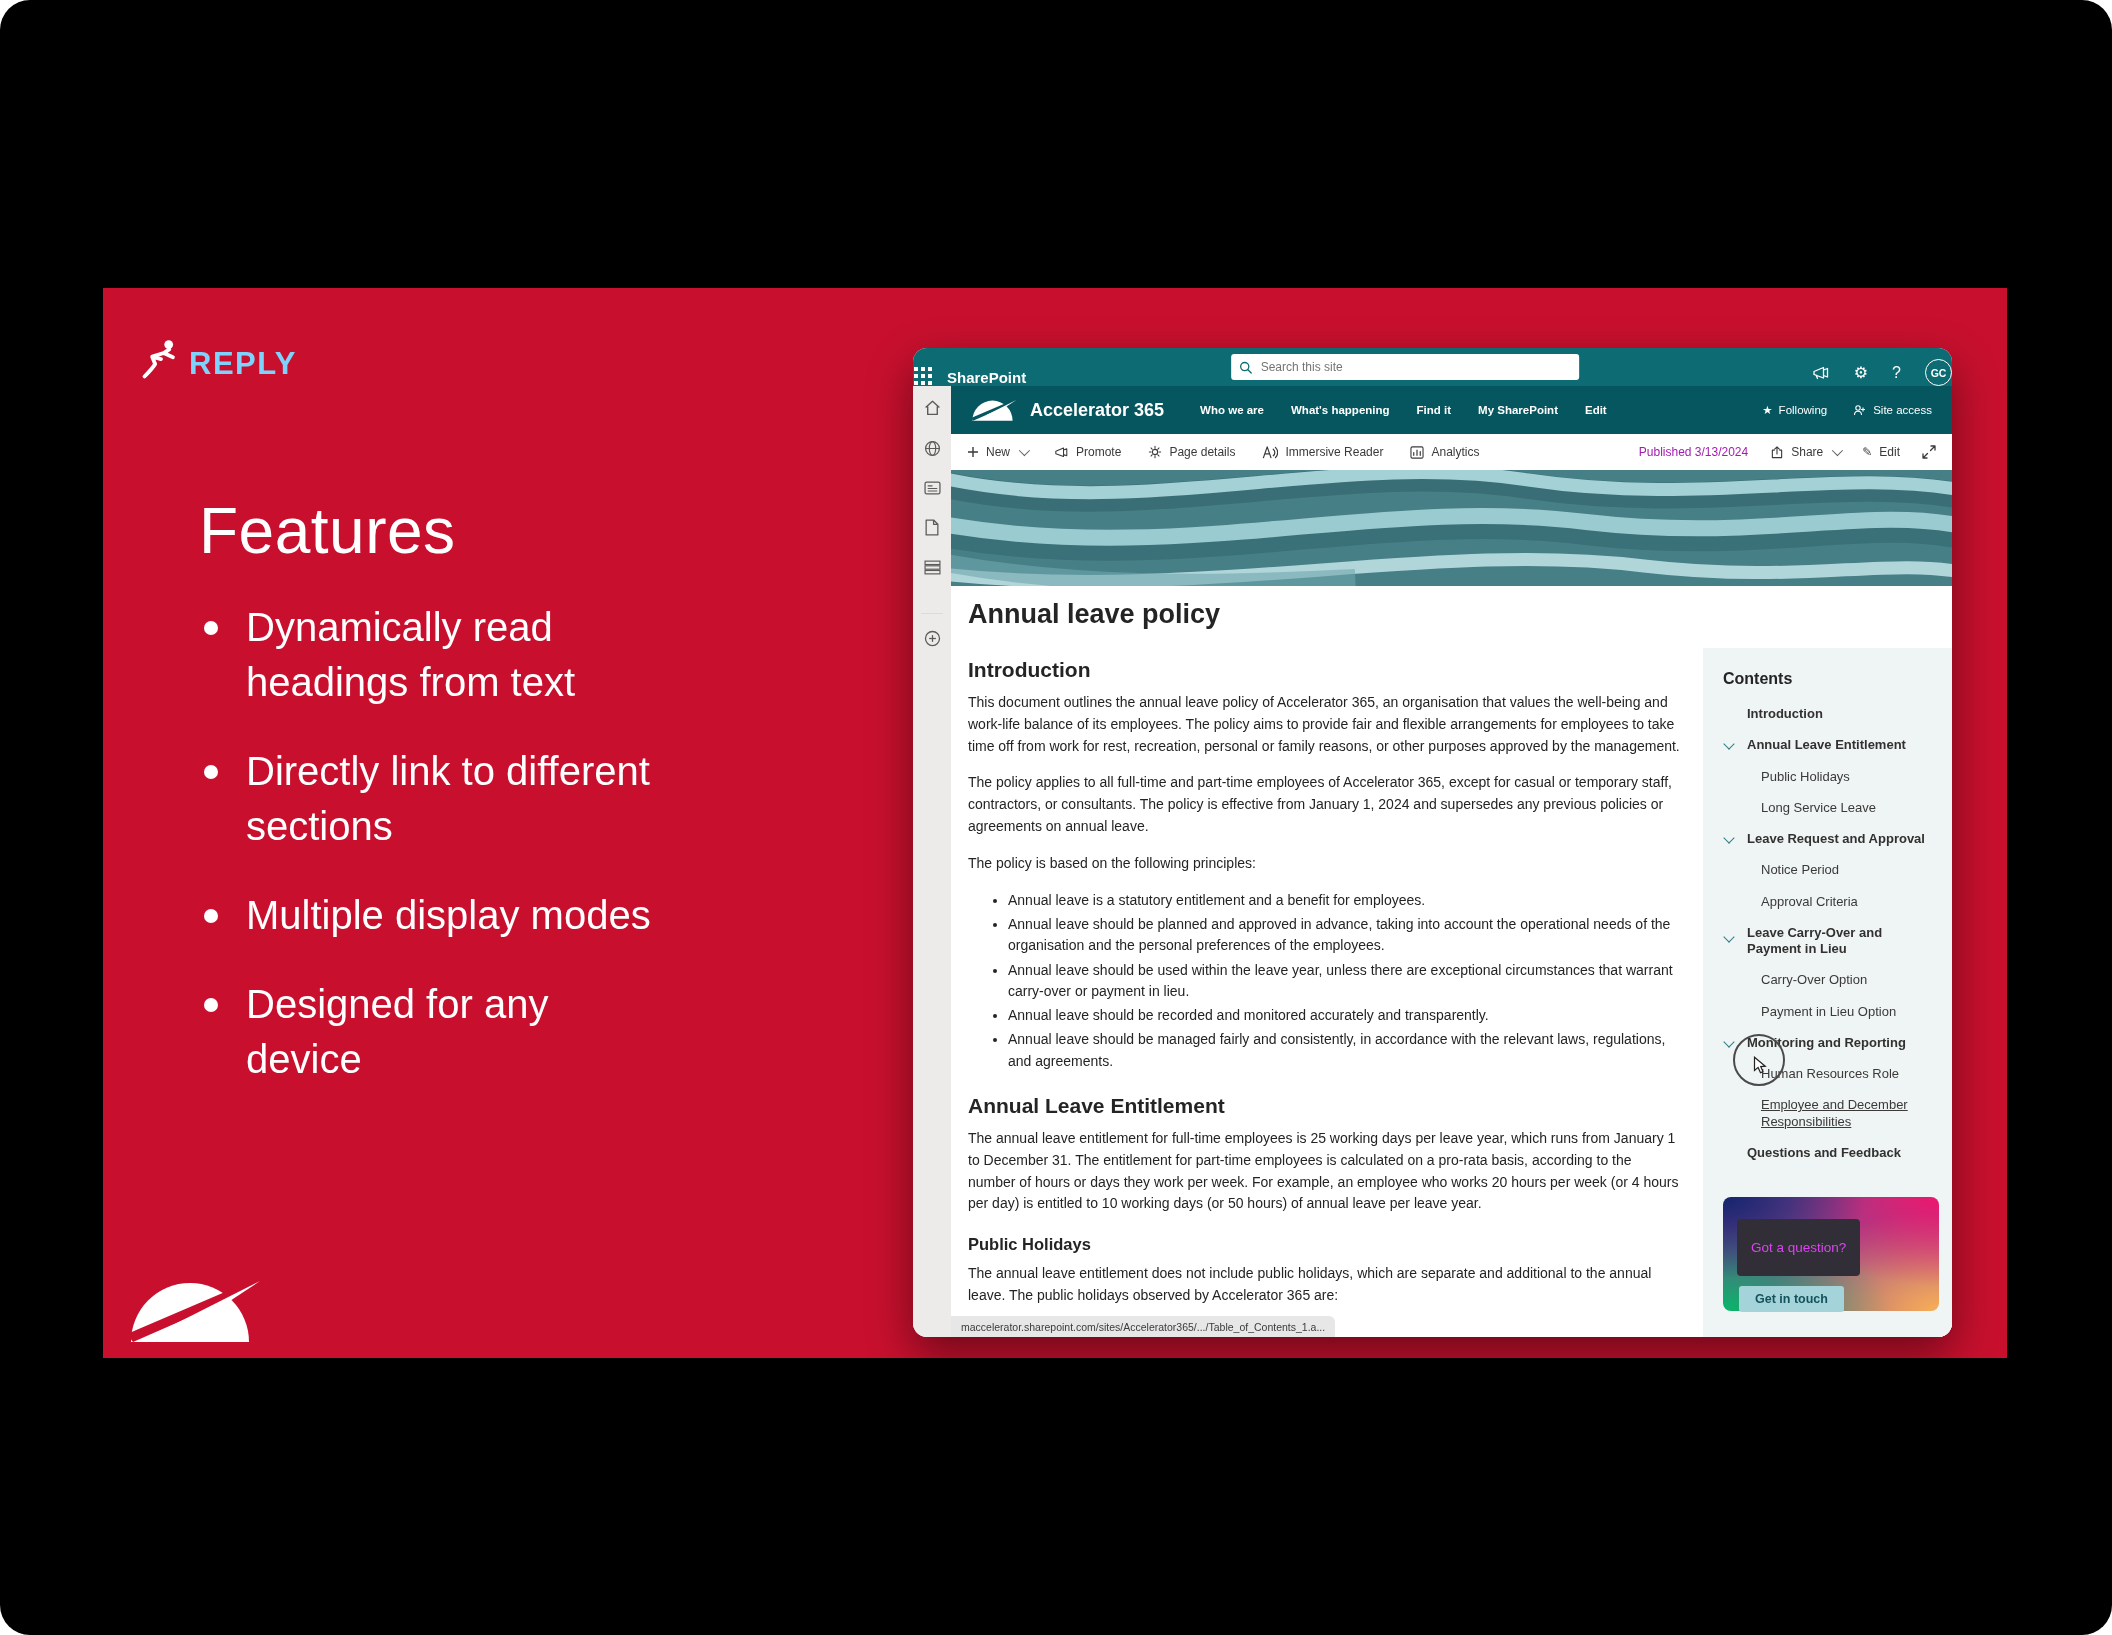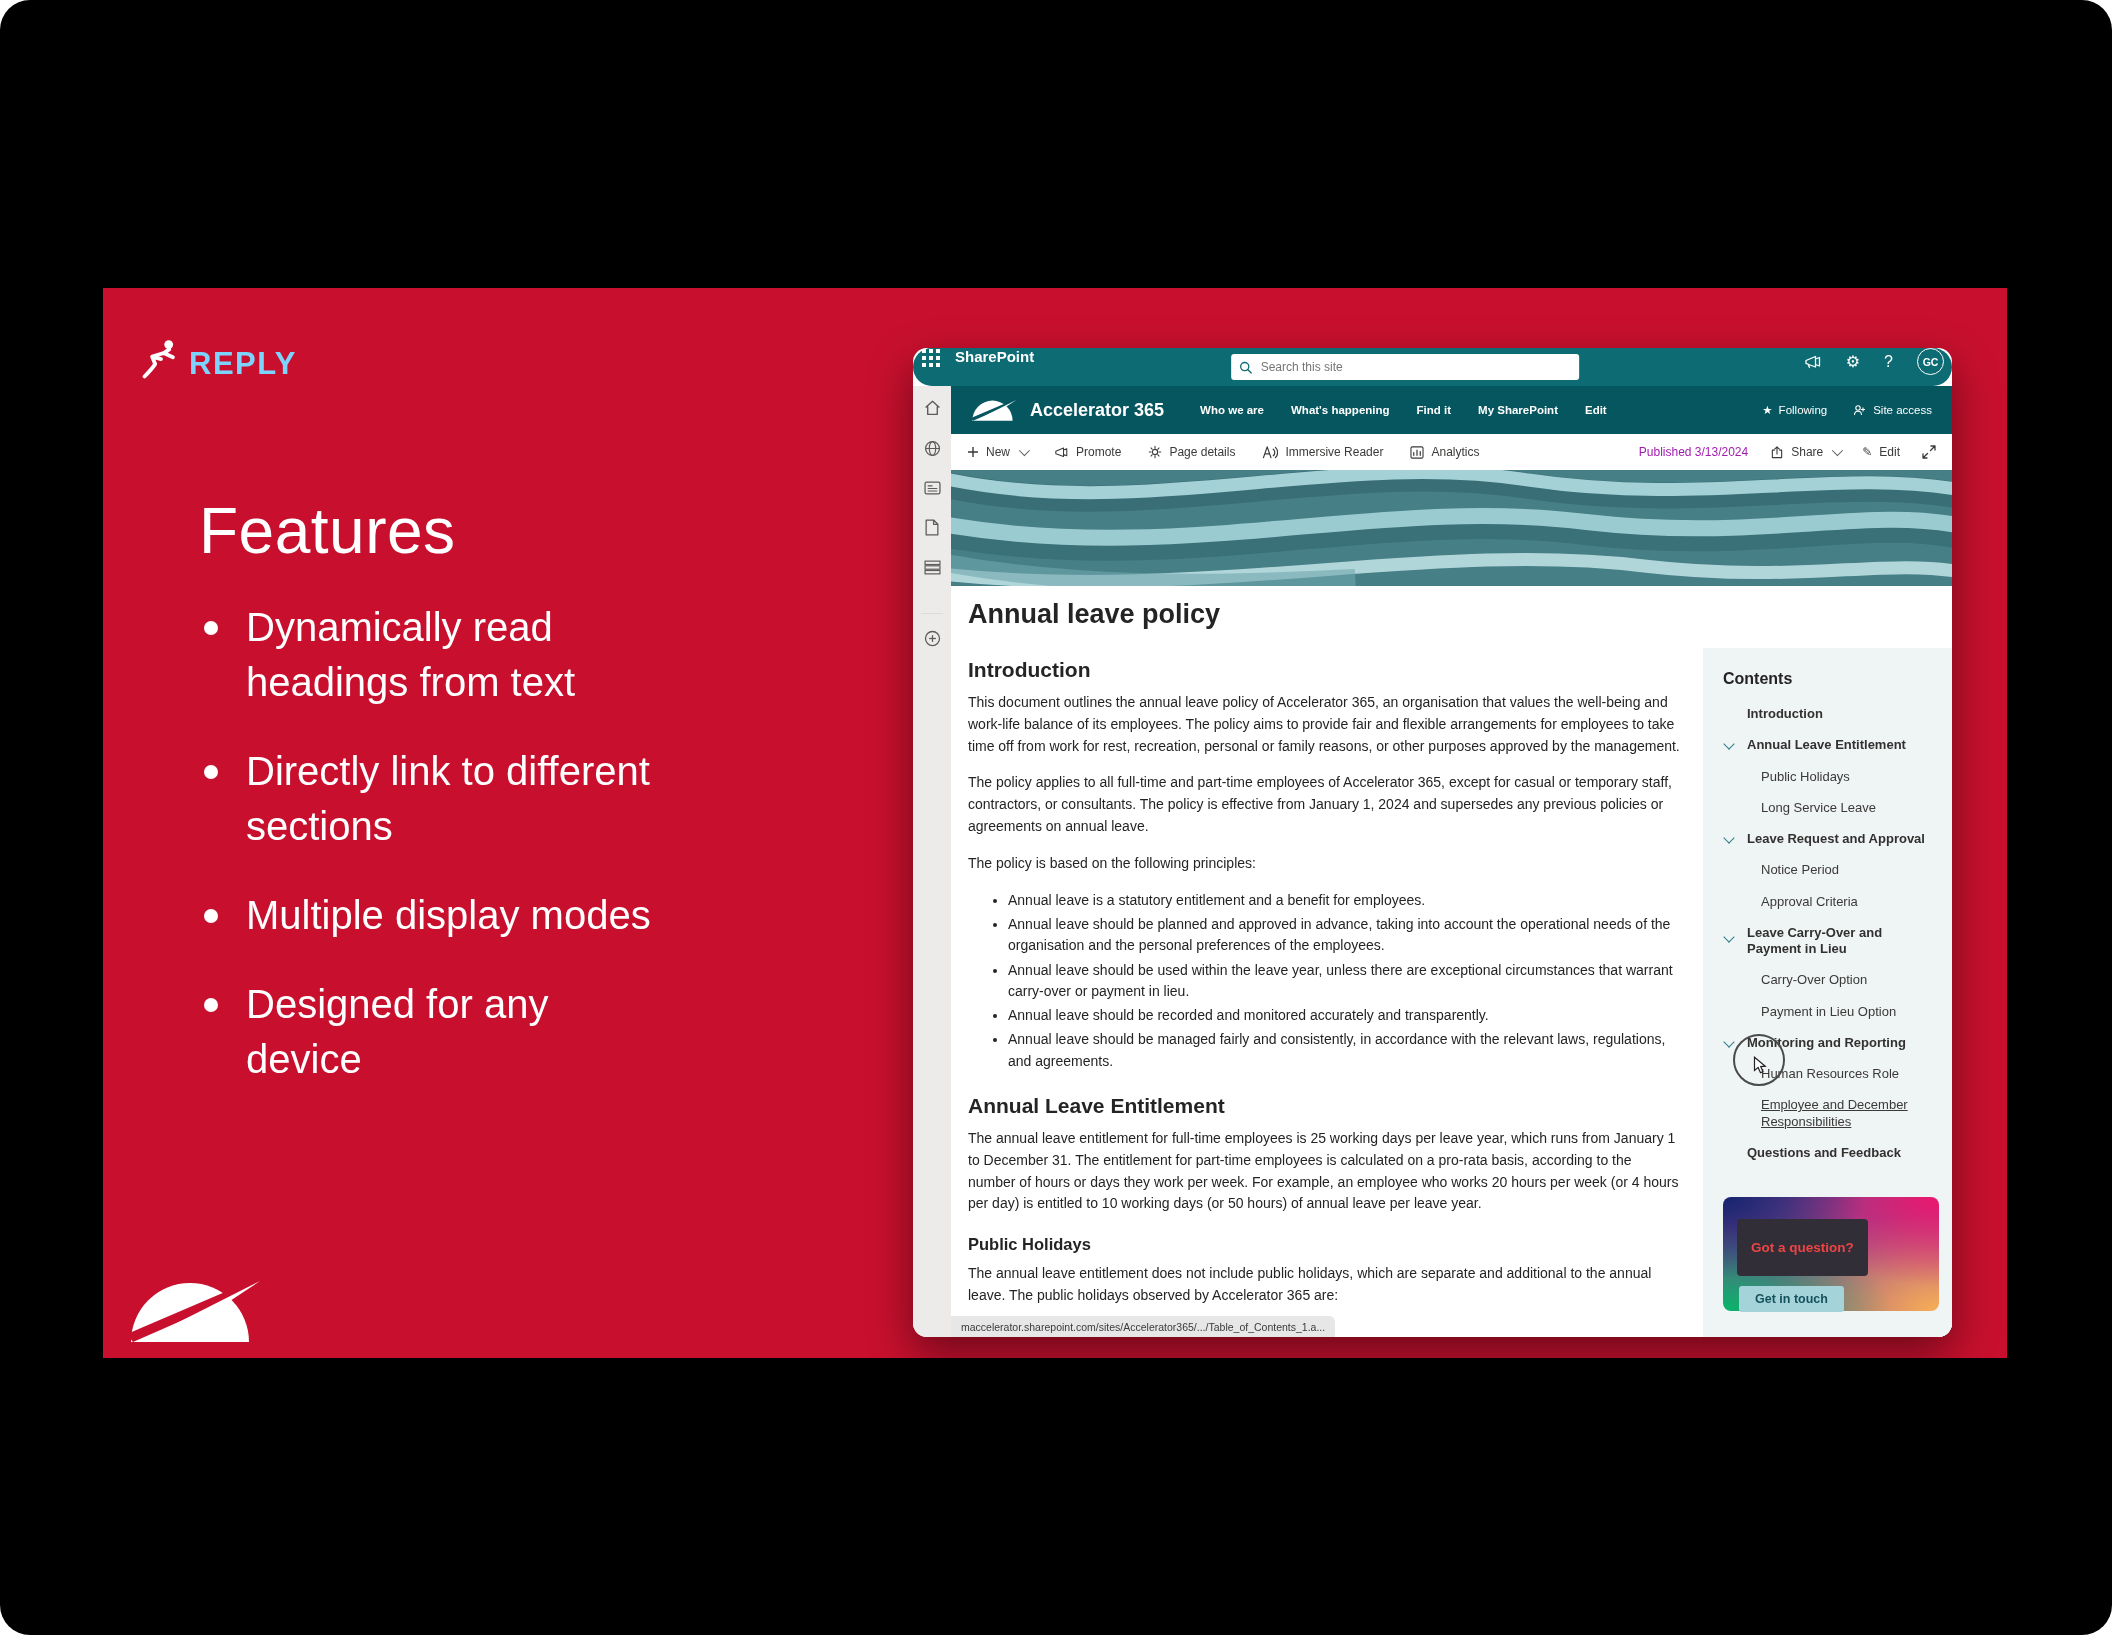--- a/index.html
+++ b/index.html
@@ -17,21 +17,21 @@
   .sbullet{position:relative;padding-left:48px;font-size:40px;line-height:55px;margin-bottom:34px;max-width:440px;}
   .sbullet::before{content:"";position:absolute;left:6px;top:21px;width:14px;height:14px;border-radius:50%;background:#fff;}
   .slide-logo{position:absolute;left:24px;bottom:14px;width:135px;height:64px;}
 
   
   .window{position:absolute;left:913px;top:348px;width:1039px;height:989px;background:#fff;
           border-radius:14px;overflow:hidden;box-shadow:0 18px 45px rgba(0,0,0,.45);
           display:flex;flex-direction:column;}
 
   
-  .suitebar{height:38px;background:#0C6B73;display:flex;align-items:flex-start;padding:0 8px;flex:0 0 auto;position:relative;color:#fff;border-radius:19px;}
+  .suitebar{height:38px;background:#0C6B73;display:flex;align-items:flex-end;padding:0 0;flex:0 0 auto;position:relative;color:#fff;}
   .suite-name{font-size:15px;font-weight:700;margin-left:14px;}
   .searchbox{position:absolute;left:50%;top:6px;transform:translateX(-58%);width:348px;height:26px;background:#fff;border-radius:3px;
              display:flex;align-items:center;padding:0 8px;box-sizing:border-box;}
   .searchbox svg{flex:0 0 auto;}
   .searchbox input{border:none;outline:none;background:transparent;font-size:12px;color:#333;margin-left:7px;width:100%;
                    font-family:"Liberation Sans",sans-serif;}
   .suite-right{margin-left:auto;display:flex;align-items:center;gap:24px;}
   .suite-ico{font-size:16px;line-height:1;color:#fff;cursor:default;}
   .avatar{width:25px;height:25px;border-radius:50%;border:1.6px solid #fff;display:flex;align-items:center;justify-content:center;
           font-size:10.5px;font-weight:700;}
@@ -88,21 +88,21 @@
   .cursor-ptr{position:absolute;left:50px;top:408px;pointer-events:none;}
 
   
   .promo{margin-top:36px;width:216px;height:114px;border-radius:8px;position:relative;padding:22px 0 0 14px;box-sizing:border-box;
     background:
       radial-gradient(120% 130% at 0% 0%, rgba(17,36,108,.96) 0%, rgba(17,36,108,0) 55%),
       radial-gradient(120% 130% at 100% 0%, rgba(240,20,108,.95) 0%, rgba(240,20,108,0) 60%),
       radial-gradient(130% 130% at 0% 100%, rgba(0,189,104,.95) 0%, rgba(0,189,104,0) 60%),
       radial-gradient(130% 140% at 100% 100%, rgba(249,178,84,.97) 0%, rgba(249,178,84,0) 62%),
       linear-gradient(135deg,#6a3d8f,#b0508c);}
-  .promo-q{display:inline-block;background:#322e37;color:#ef4444;border-radius:4px;padding:21px 14px;font-size:13.5px;font-weight:700;}
+  .promo-q{display:inline-block;background:#322e37;color:#d946ef;border-radius:4px;padding:21px 14px;font-size:13.5px;font-weight:400;}
   .promo-cta{display:inline-block;margin-top:10px;margin-left:2px;background:#A5D3DA;color:#14525C;border-radius:3px;padding:6px 16px;
              font-size:12.5px;font-weight:700;cursor:pointer;}
 
   
   .statusbar{position:absolute;left:0;bottom:0;height:21px;background:#e7e7e7;color:#3b3b3b;font-size:10.5px;
              display:flex;align-items:center;padding:0 10px;border-top-right-radius:6px;white-space:nowrap;}
 </style>
 </head>
 <body>
 

